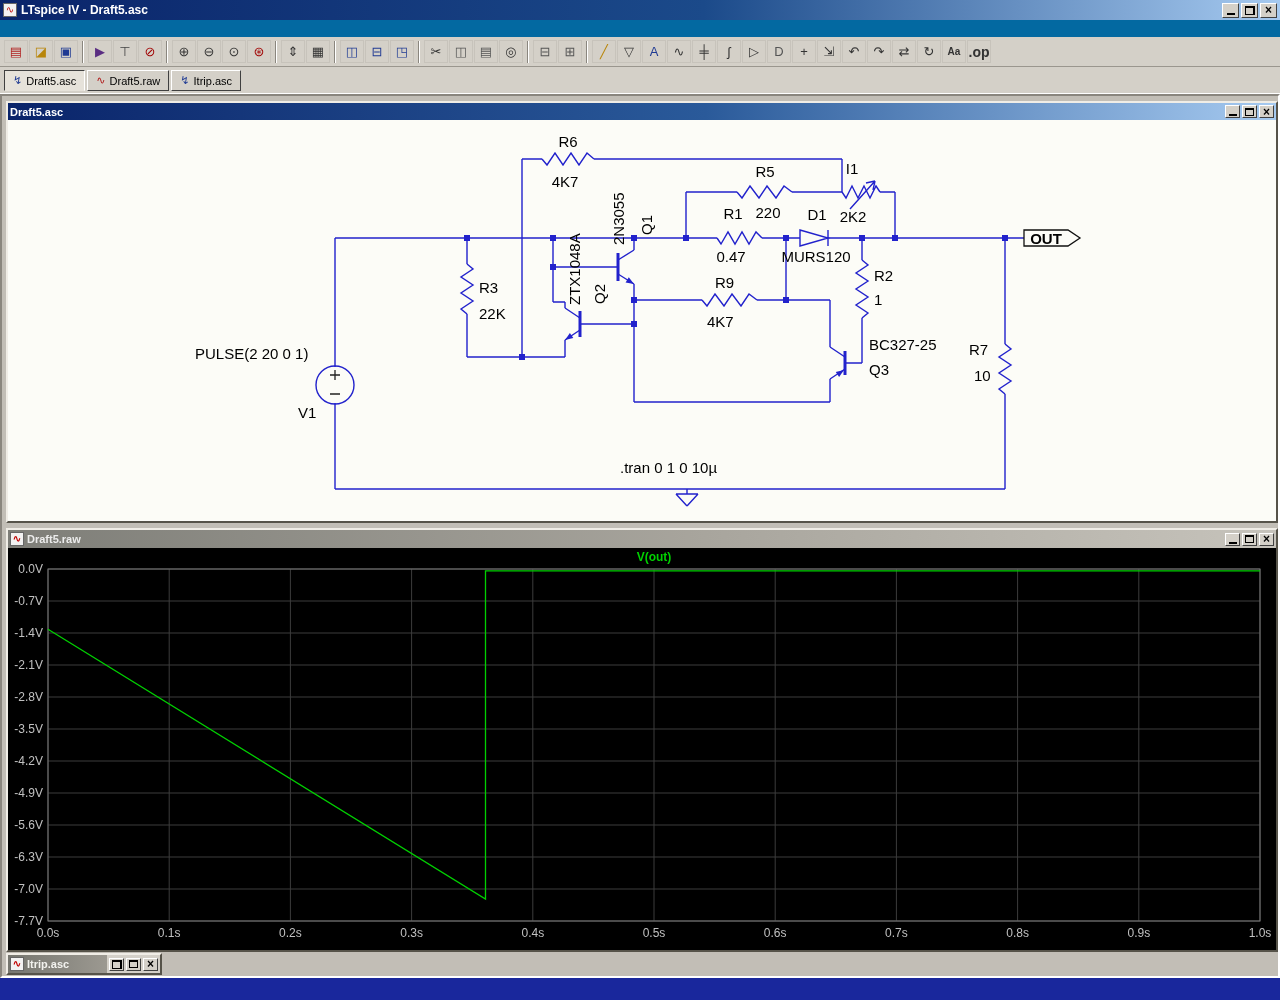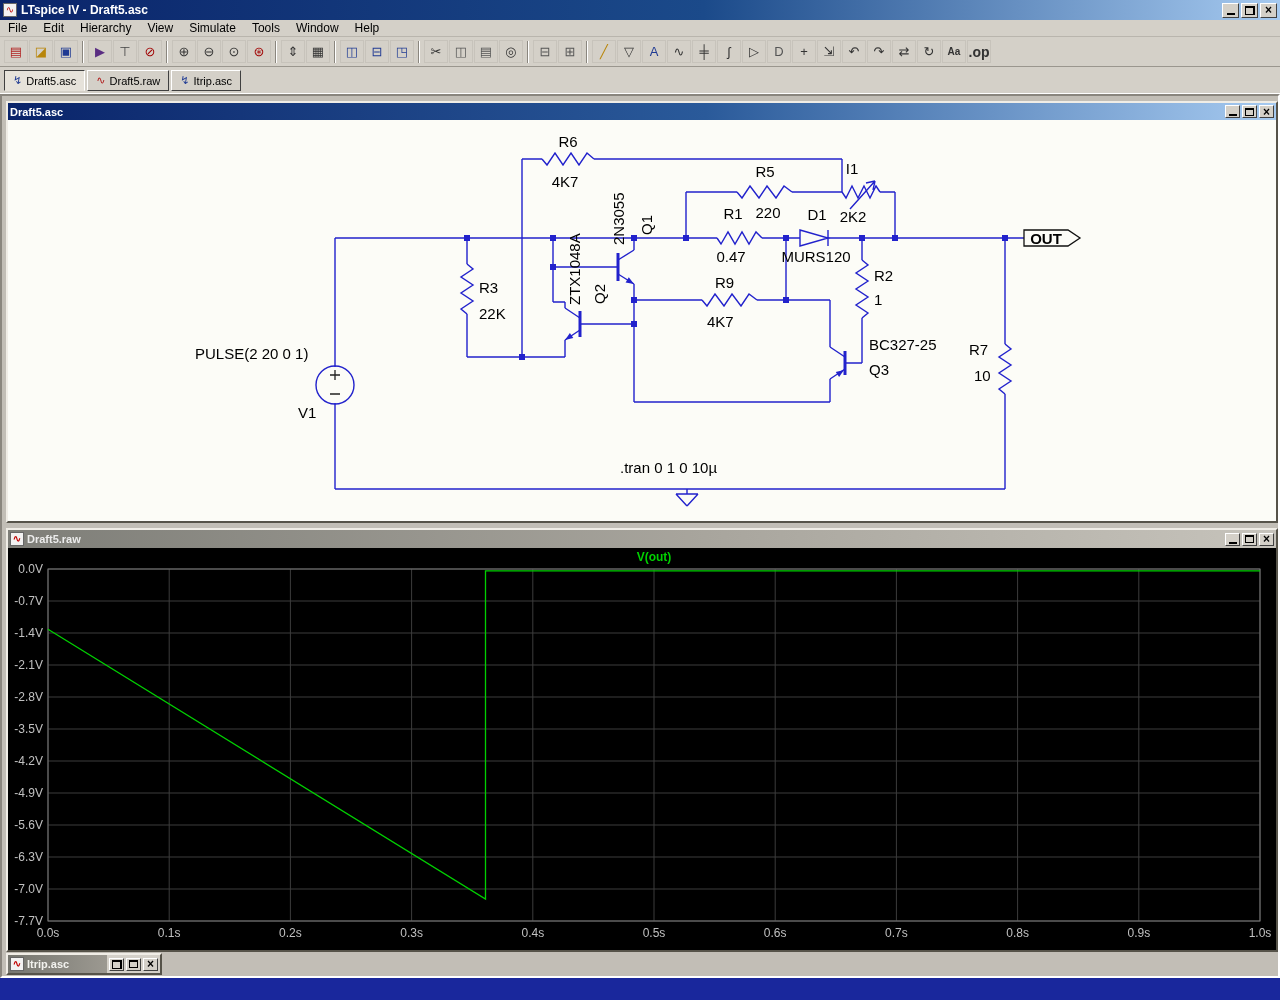--- a/index.html
+++ b/index.html
@@ -91,30 +91,20 @@
         </span>
       <span class="wbtn">
           <b class="b-res"></b>
         </span>
       <span class="wbtn">
           <b class="b-cls">×</b>
         </span>
     </span>
   </div>
 
-  <div class="menubar" id="menubar">
-      <div class="mi">File</div>
-      <div class="mi">Edit</div>
-      <div class="mi">Hierarchy</div>
-      <div class="mi">View</div>
-      <div class="mi">Simulate</div>
-      <div class="mi">Tools</div>
-      <div class="mi">Window</div>
-      <div class="mi">Help</div>
-    </div>
 
   <div class="toolbar" id="toolbar">
       <div class="tbtn">
         <span style="color: rgb(178, 34, 34);">▤</span>
       </div>
       <div class="tbtn">
         <span style="color: rgb(184, 134, 11);">◪</span>
       </div>
       <div class="tbtn">
         <span style="color: rgb(31, 58, 147);">▣</span>

